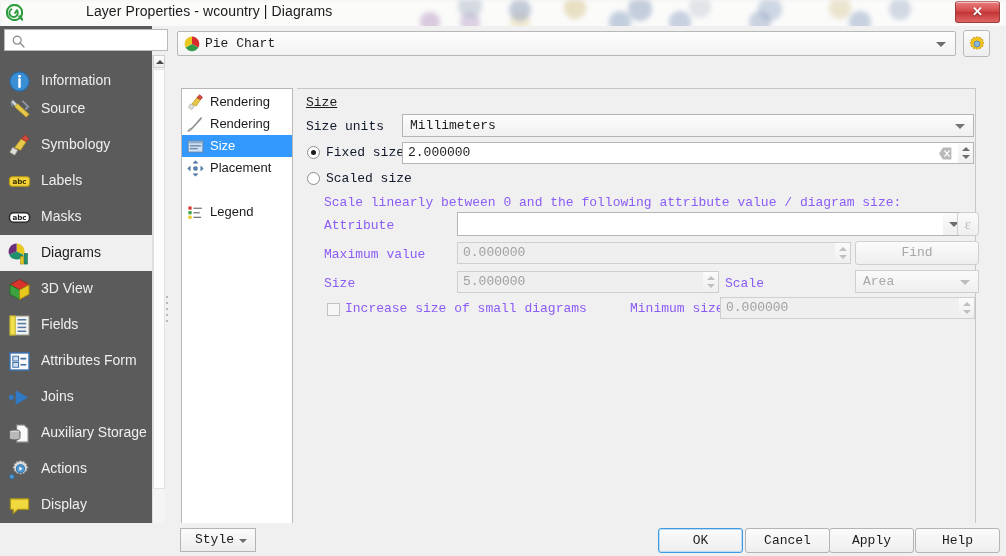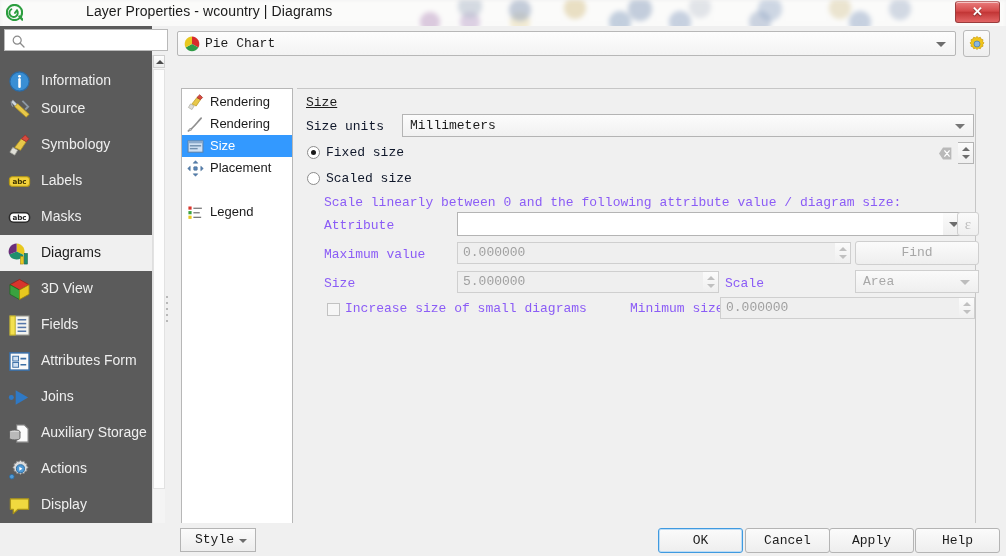--- a/index.html
+++ b/index.html
@@ -749,20 +749,21 @@
       <div class="lbl" style="left:9px; top:30px;">Size units</div>
       <div class="combo" style="left:105px; top:25px; width:572px;">
         <span class="cv">Millimeters</span>
         <span class="caret"></span>
       </div>
 
       <div class="radio" style="left:10px; top:57px;">
         <span class="dot"></span>
       </div>
       <div class="lbl" style="left:29px; top:56px;">Fixed size</div>
+      <div class="field" style="left:105px; top:53px; width:572px;">2.000000</div>
       <span class="clear-ico" style="left:641px; top:57px;">
         <svg width="15" height="15" viewBox="0 0 15 15">
           <path d="M5 1.5 h8.4 v12 h-8.4 l-4-6 Z" fill="#b9b9b9"></path>
           <path d="M6.8 4.8 L11.2 10.2 M11.2 4.8 L6.8 10.2" stroke="#ffffff" stroke-width="1.3" stroke-linecap="round"></path>
         </svg>
       </span>
       <div class="spin" style="left:661px; top:53px;">
         <i class="su"></i>
           <i class="sd"></i>
       </div>

